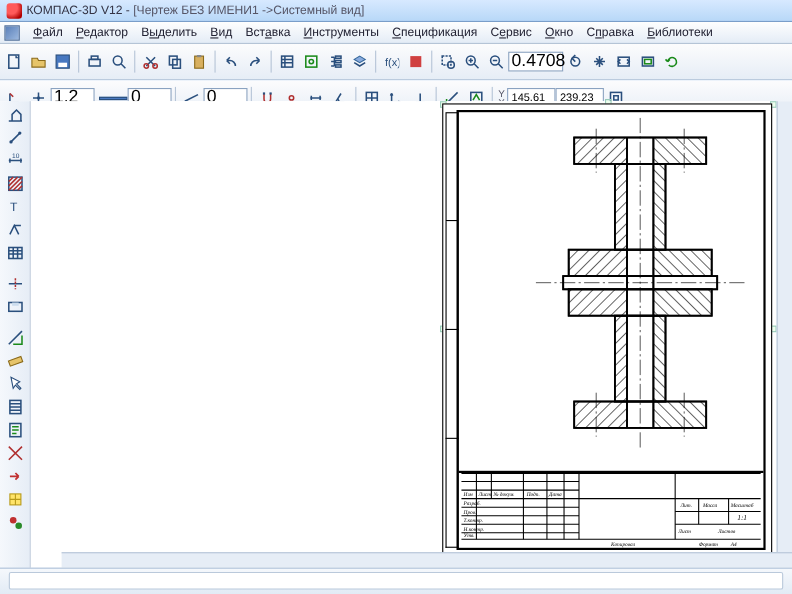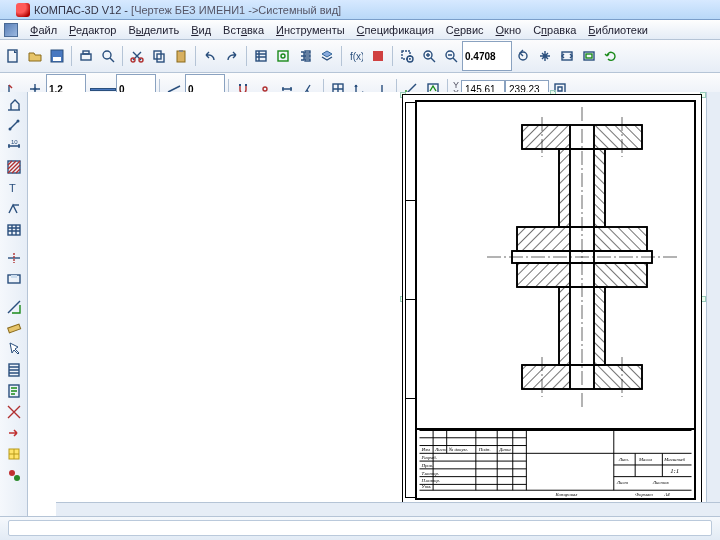--- a/index.html
+++ b/index.html
@@ -1,21 +1,21 @@
 <!DOCTYPE html>
 <html><head>
 <meta charset="utf-8">
 <style>
   * { box-sizing: border-box; }
   html, body { margin: 0; padding: 0; width: 720px; height: 540px; overflow: hidden;
     font-family: Tahoma, Arial, sans-serif; font-size: 11px; background: #cee7ff; }
 
   
   .titlebar { height: 20px; background: linear-gradient(#d7e9ff,#b8d8f8);
-    display: flex; align-items: center; padding: 0 16px; border-bottom: 1px solid #7a9ec9; }
+    display: flex; align-items: center; padding: 0 6px; border-bottom: 1px solid #7a9ec9; }
   .titlebar .appicon { width: 14px; height: 14px; margin-right: 4px;
     background: radial-gradient(circle at 30% 30%, #ff5a5a 40%, #b00000 80%);
     border-radius: 3px; position: relative; }
   .titlebar .title { color: #334; }
   .titlebar .subtitle { color: #556; }
 
   
   .menubar { height: 20px; background: linear-gradient(#fefefe,#e4ecf6);
     display: flex; align-items: center; border-bottom: 1px solid #b5c4d6; padding-left: 4px; }
   .menubar .diskicon { width: 14px; height: 14px; margin-right: 6px;
@@ -23,22 +23,22 @@
   .menubar .menu { padding: 2px 6px; cursor: default; color: #223; }
   .menubar .menu u { text-decoration: underline; }
 
   
   .toolbar { height: 26px; background: linear-gradient(#fcfcfd,#e6edf6);
     display: flex; align-items: center; border-bottom: 1px solid #b5c4d6; padding: 16px 2px; }
   .toolbar .sep { width: 1px; height: 20px; background: #b5c4d6; margin: 0 3px; }
   .toolbar .btn { width: 20px; height: 20px; margin: 0 1px; display: inline-flex;
     align-items: center; justify-content: center; border: 1px solid transparent;
     border-radius: 2px; cursor: pointer; }
-  .toolbar .drop { width: 56px; height: 30px; border: 1px solid #8aa2c0;
-    background: #fff; display: flex; align-items: center; padding: 0 2px; font-size: 10px; font-weight: bold; }
+  .toolbar .drop { width: 56px; height: 18px; border: 1px solid #8aa2c0;
+    background: #fff; display: flex; align-items: center; padding: 0 2px; font-size: 16px; }
   .toolbar .drop.w40 { width: 40px; } .toolbar .drop.w50 { width: 50px; }
   .toolbar .field { height: 18px; border: 1px solid #8aa2c0; background: #fff;
     padding: 0 3px; font-size: 10px; display: flex; align-items: center; min-width: 44px; }
   .xylbl { font-size: 9px; line-height: 8px; color: #556; margin: 0 2px; text-align: right; }
 
   
   .s { stroke: #2a4f7d; fill: none; stroke-width: 1.4; }
   .sf { fill: #2a4f7d; }
   .sr { stroke: #b03030; fill: none; stroke-width: 1.4; }
   .sg { stroke: #1a8a1a; fill: none; stroke-width: 1.4; }

